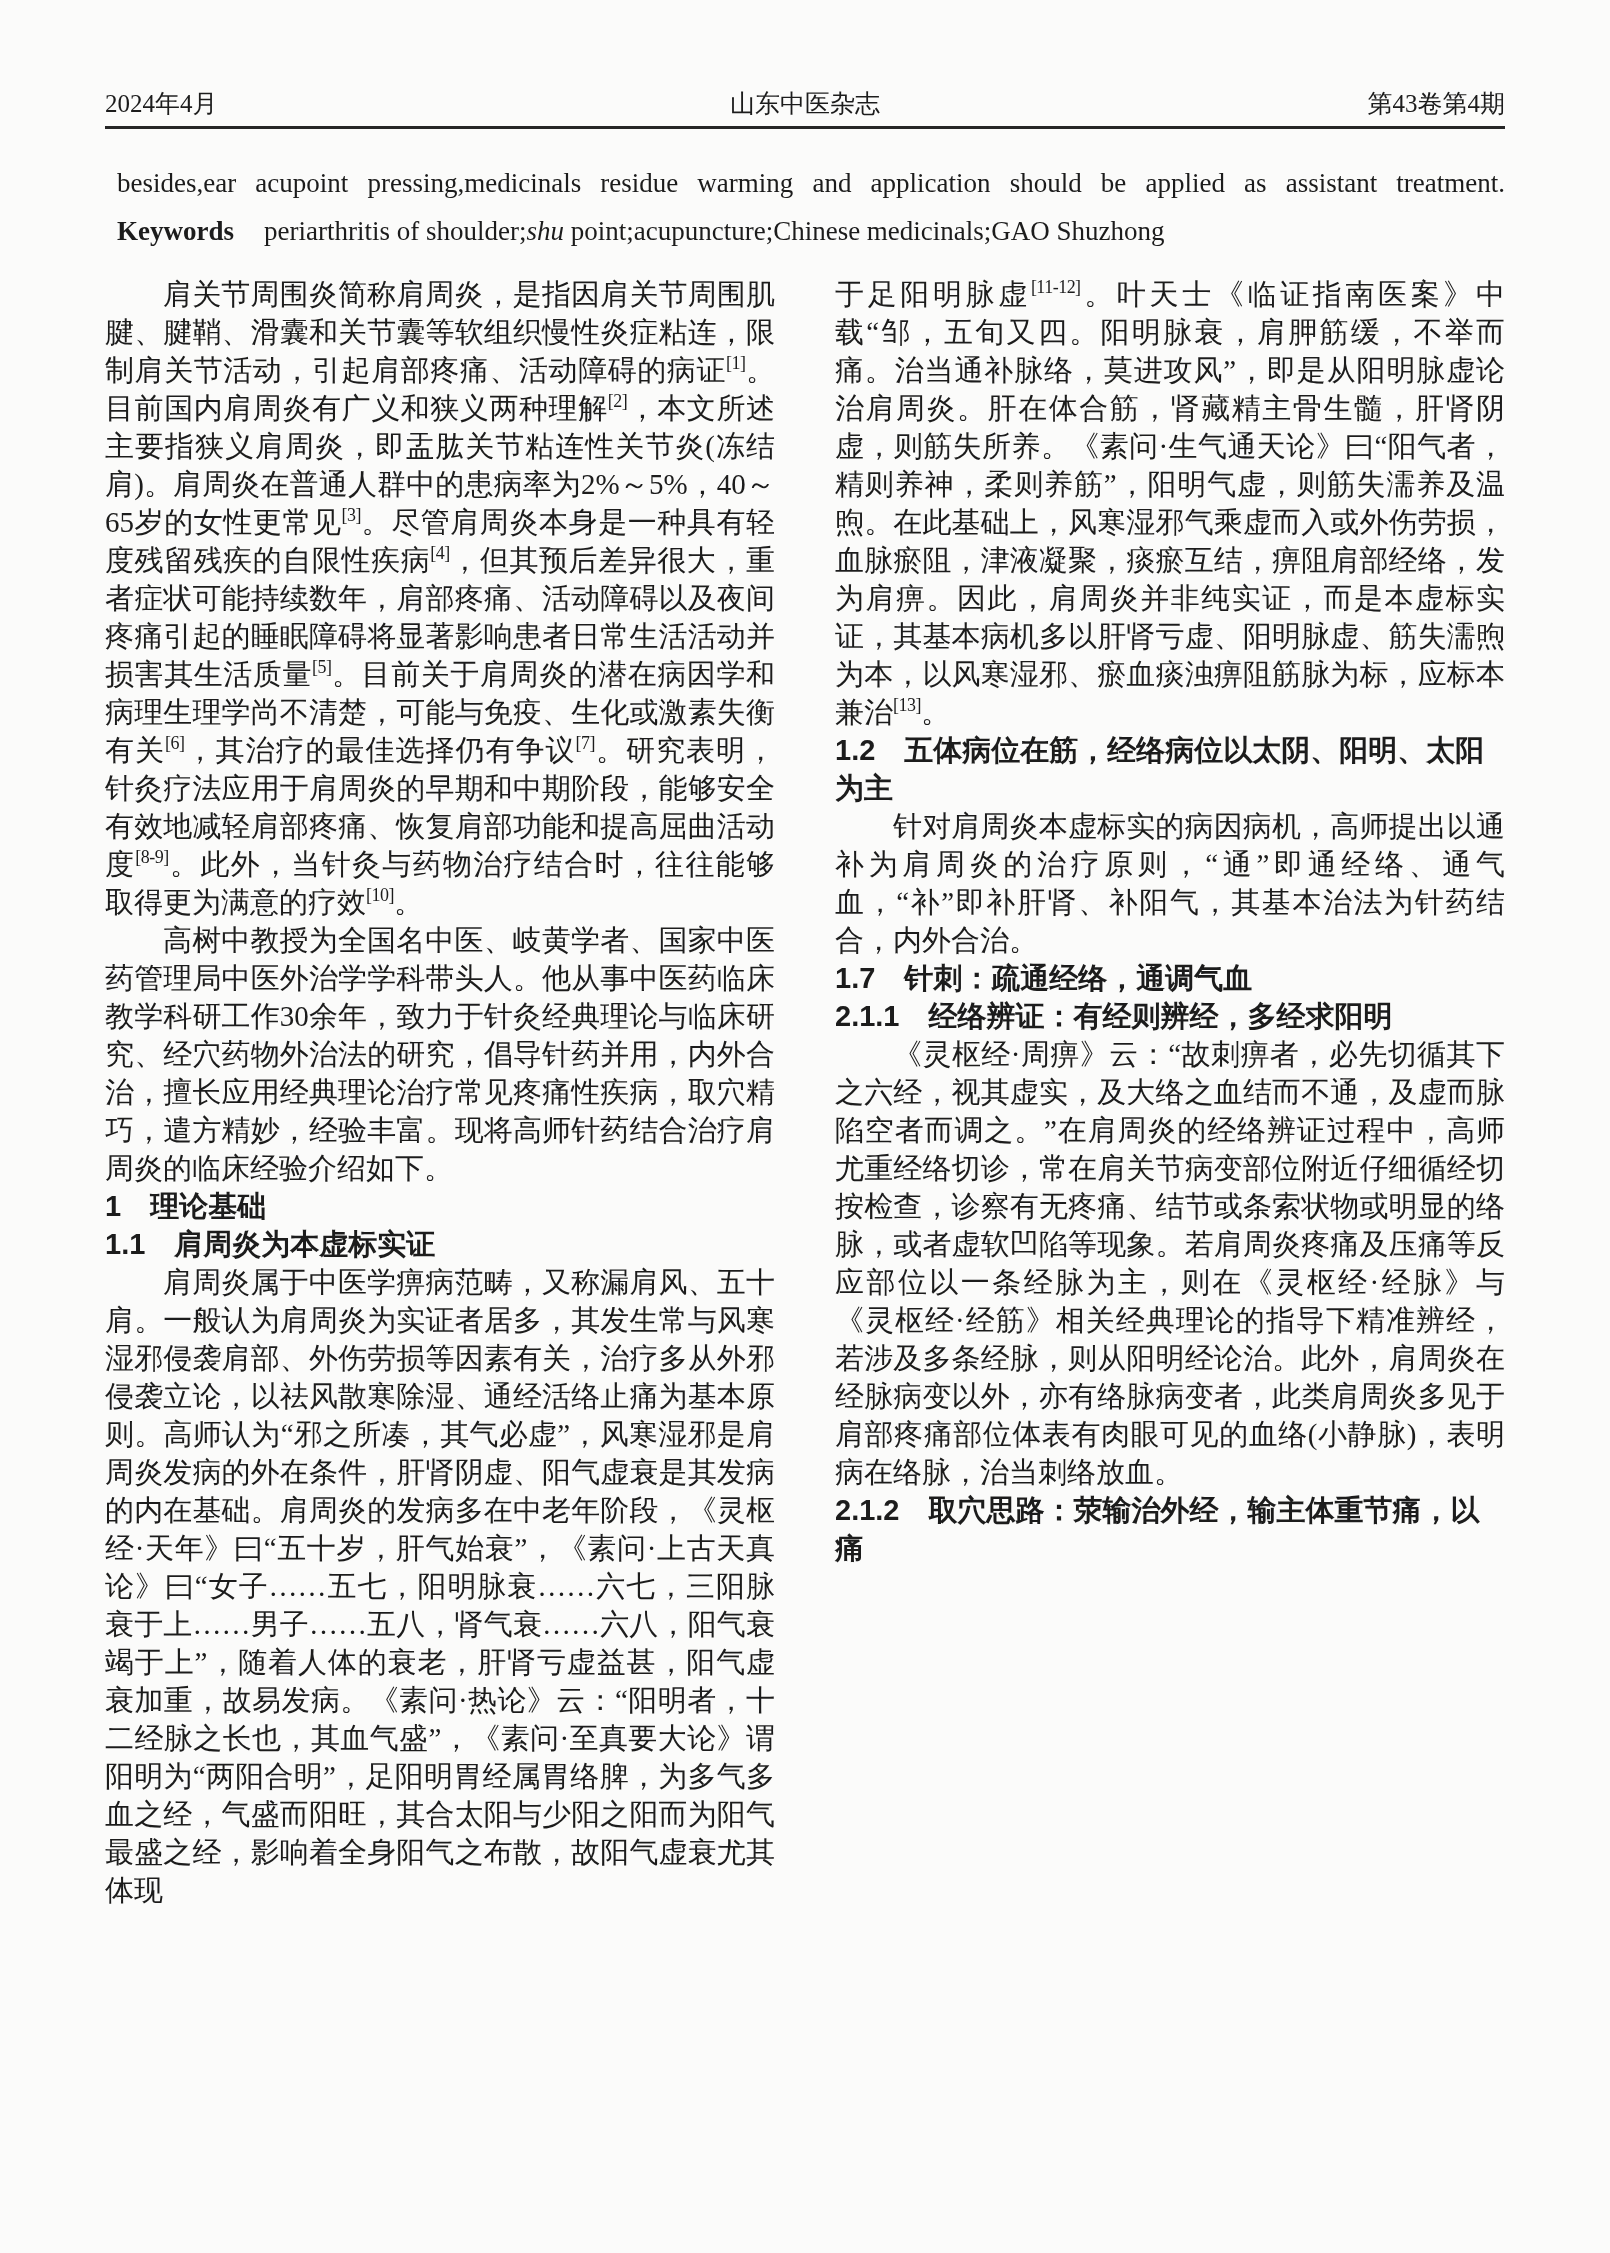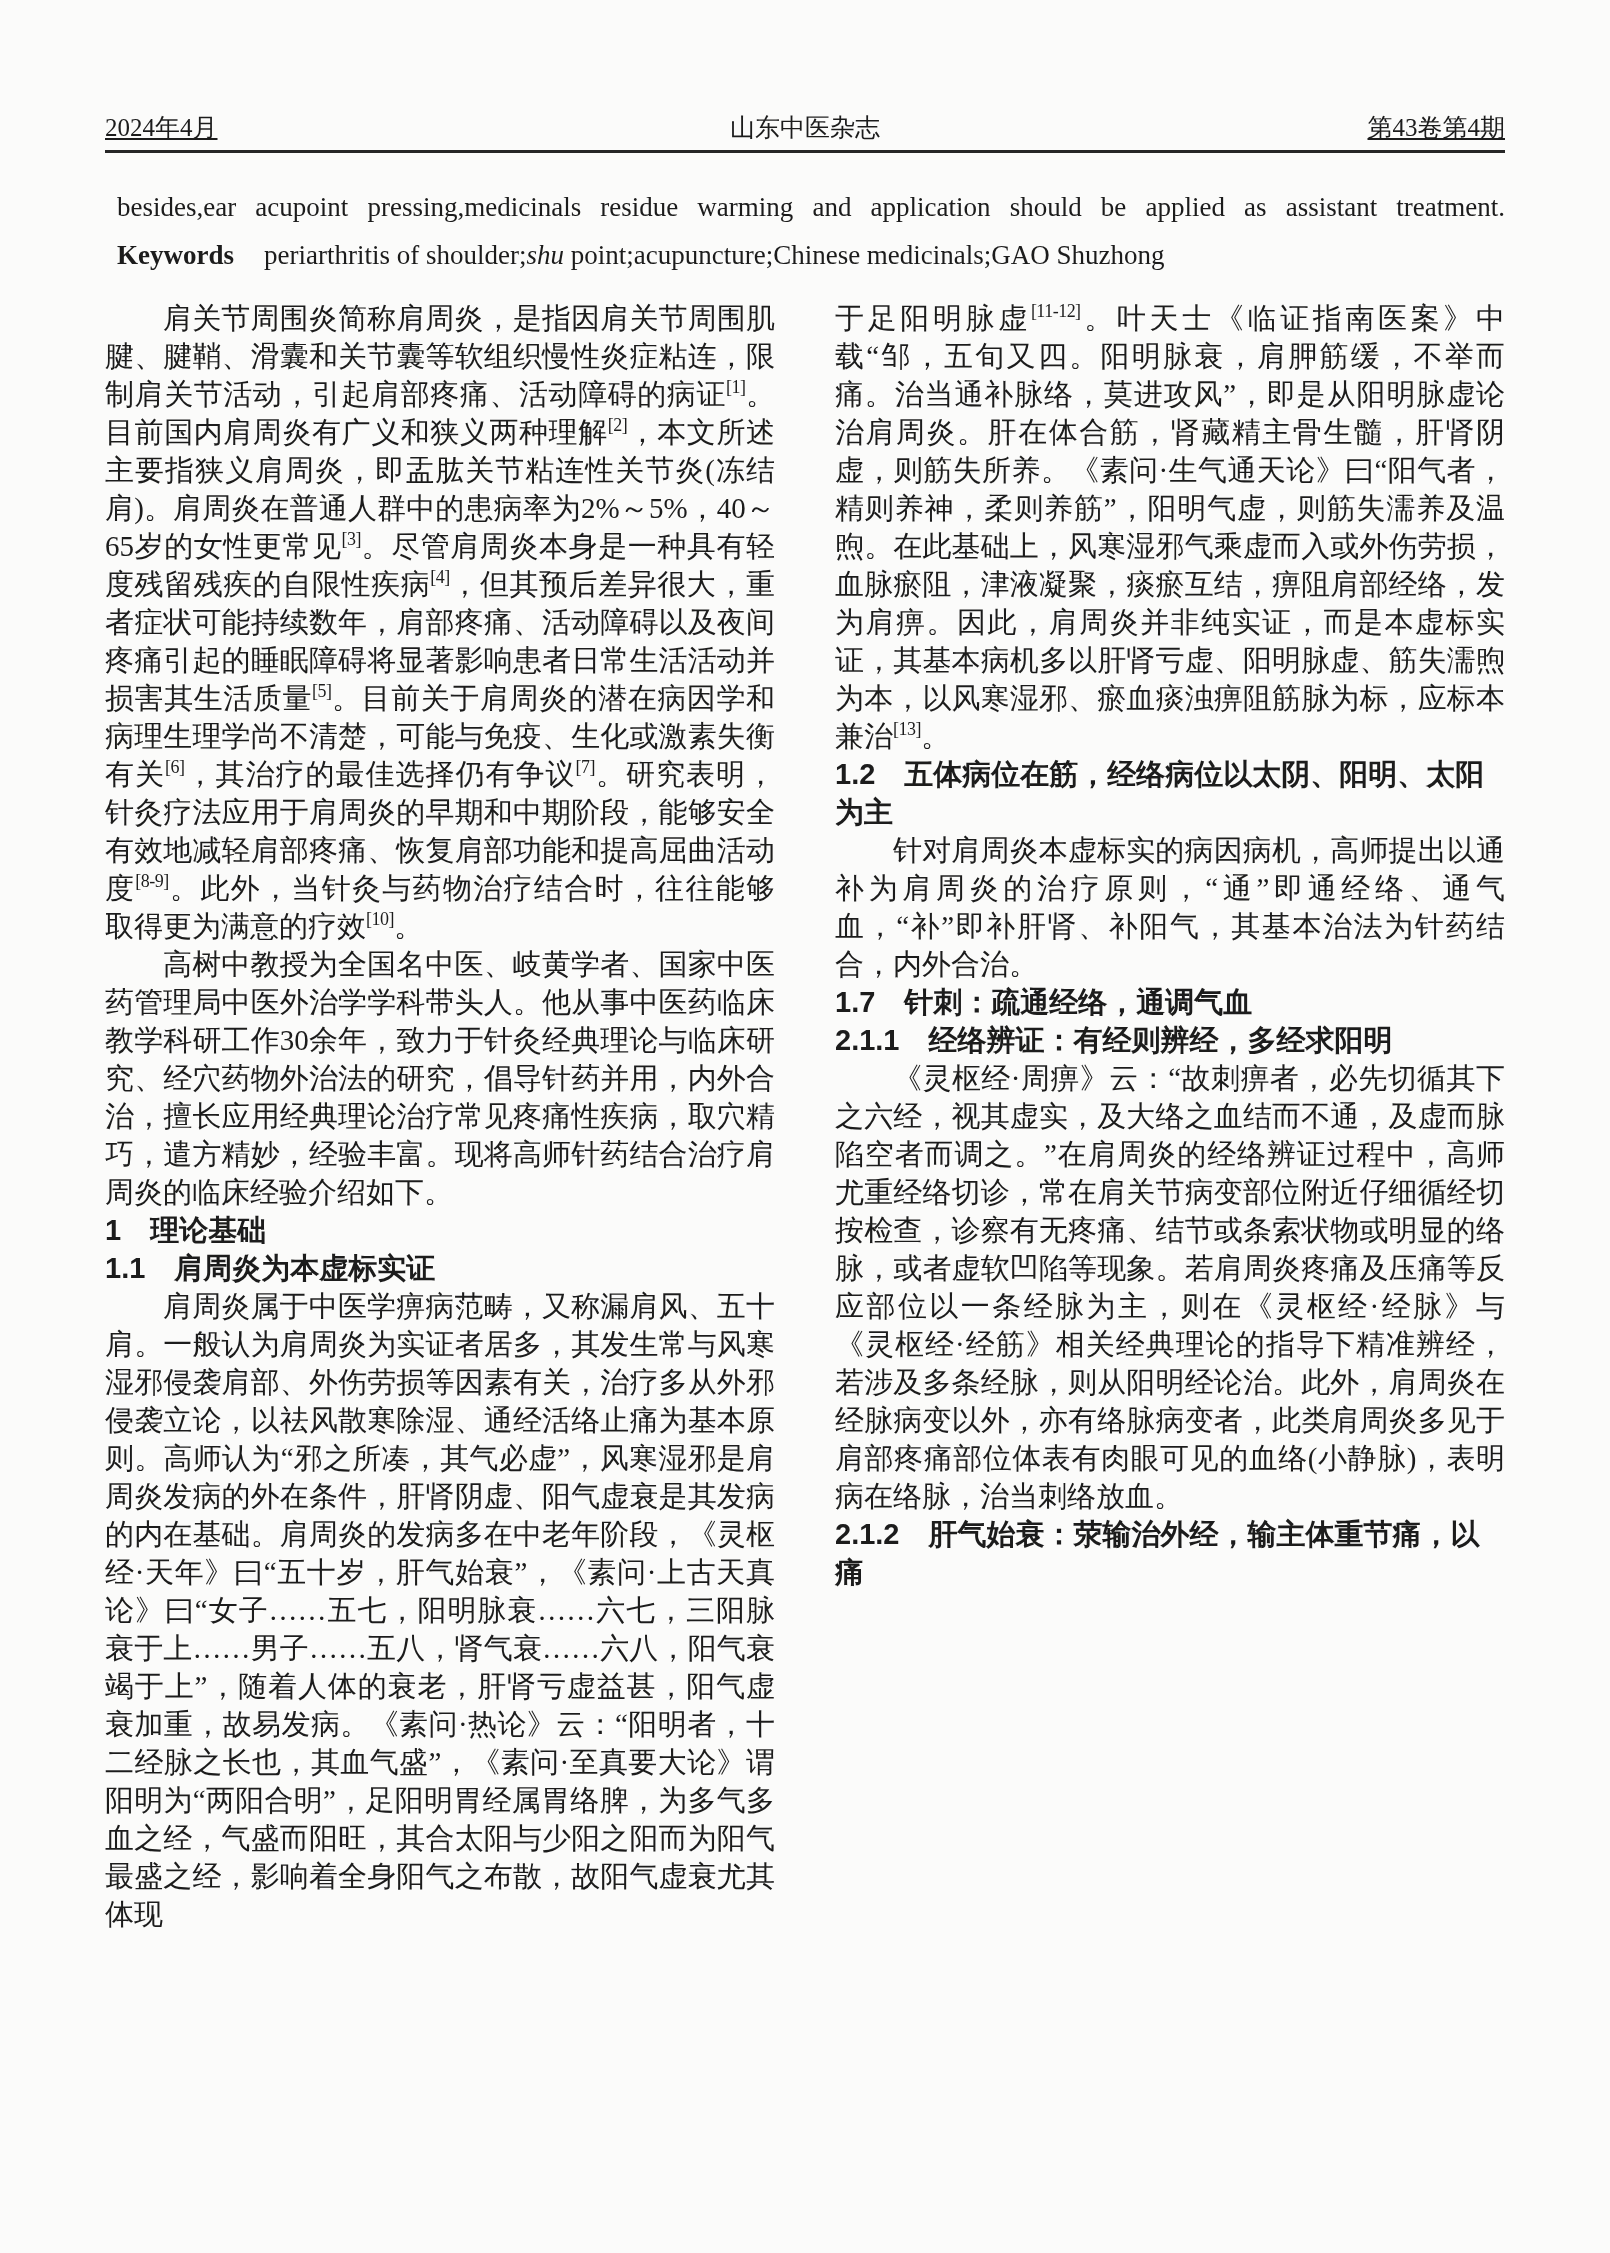--- a/index.html
+++ b/index.html
@@ -9,27 +9,26 @@
     color:#1c1c1c;
     font-family:"Liberation Serif","DejaVu Serif",serif;
     position:relative;
     overflow:hidden;
   }
   .page{position:relative;width:100%;height:100%;}
   .margins{padding:0 105px;}
 
   
   .runhead{
-    margin-top:112px;
+    margin-top:88px;
     display:flex;align-items:flex-end;justify-content:space-between;
     font-size:25px;line-height:32px;
     border-bottom:3px solid #262626;
     padding-bottom:6px;
     position:relative;
-    text-decoration:underline;
   }
   .runhead .center{
     position:absolute;left:0;right:0;text-align:center;
   }
 
   
   .abstract-block{margin-top:34px;font-size:27px;line-height:40px;margin-left:12px;}
   .abstract-line{
     text-align:justify;
     text-align-last:justify;
@@ -81,19 +80,19 @@
           <div class="h2">1.1　肩周炎为本虚标实证</div>
           <p>肩周炎属于中医学痹病范畴，又称漏肩风、五十肩。一般认为肩周炎为实证者居多，其发生常与风寒湿邪侵袭肩部、外伤劳损等因素有关，治疗多从外邪侵袭立论，以祛风散寒除湿、通经活络止痛为基本原则。高师认为“邪之所凑，其气必虚”，风寒湿邪是肩周炎发病的外在条件，肝肾阴虚、阳气虚衰是其发病的内在基础。肩周炎的发病多在中老年阶段，《灵枢经·天年》曰“五十岁，肝气始衰”，《素问·上古天真论》曰“女子……五七，阳明脉衰……六七，三阳脉衰于上……男子……五八，肾气衰……六八，阳气衰竭于上”，随着人体的衰老，肝肾亏虚益甚，阳气虚衰加重，故易发病。《素问·热论》云：“阳明者，十二经脉之长也，其血气盛”，《素问·至真要大论》谓阳明为“两阳合明”，足阳明胃经属胃络脾，为多气多血之经，气盛而阳旺，其合太阳与少阳之阳而为阳气最盛之经，影响着全身阳气之布散，故阳气虚衰尤其体现</p>
         </div>
       <div class="col">
           <p class="noindent">于足阳明脉虚<sup>[11-12]</sup>。叶天士《临证指南医案》中载“邹，五旬又四。阳明脉衰，肩胛筋缓，不举而痛。治当通补脉络，莫进攻风”，即是从阳明脉虚论治肩周炎。肝在体合筋，肾藏精主骨生髓，肝肾阴虚，则筋失所养。《素问·生气通天论》曰“阳气者，精则养神，柔则养筋”，阳明气虚，则筋失濡养及温煦。在此基础上，风寒湿邪气乘虚而入或外伤劳损，血脉瘀阻，津液凝聚，痰瘀互结，痹阻肩部经络，发为肩痹。因此，肩周炎并非纯实证，而是本虚标实证，其基本病机多以肝肾亏虚、阳明脉虚、筋失濡煦为本，以风寒湿邪、瘀血痰浊痹阻筋脉为标，应标本兼治<sup>[13]</sup>。</p>
           <div class="h2">1.2　五体病位在筋，经络病位以太阴、阳明、太阳为主</div>
           <p>针对肩周炎本虚标实的病因病机，高师提出以通补为肩周炎的治疗原则，“通”即通经络、通气血，“补”即补肝肾、补阳气，其基本治法为针药结合，内外合治。</p>
           <div class="h2">1.7　针刺：疏通经络，通调气血</div>
           <div class="h3">2.1.1　经络辨证：有经则辨经，多经求阳明</div>
           <p>《灵枢经·周痹》云：“故刺痹者，必先切循其下之六经，视其虚实，及大络之血结而不通，及虚而脉陷空者而调之。”在肩周炎的经络辨证过程中，高师尤重经络切诊，常在肩关节病变部位附近仔细循经切按检查，诊察有无疼痛、结节或条索状物或明显的络脉，或者虚软凹陷等现象。若肩周炎疼痛及压痛等反应部位以一条经脉为主，则在《灵枢经·经脉》与《灵枢经·经筋》相关经典理论的指导下精准辨经，若涉及多条经脉，则从阳明经论治。此外，肩周炎在经脉病变以外，亦有络脉病变者，此类肩周炎多见于肩部疼痛部位体表有肉眼可见的血络(小静脉)，表明病在络脉，治当刺络放血。</p>
-          <div class="h3">2.1.2　肝气始衰：荥输治外经，输主体重节痛，以痛</div>
+          <div class="h3">2.1.2　取穴思路：荥输治外经，输主体重节痛，以痛</div>
         </div>
     </div>
 
   </div>
 
 </div>
 
 </body></html>

